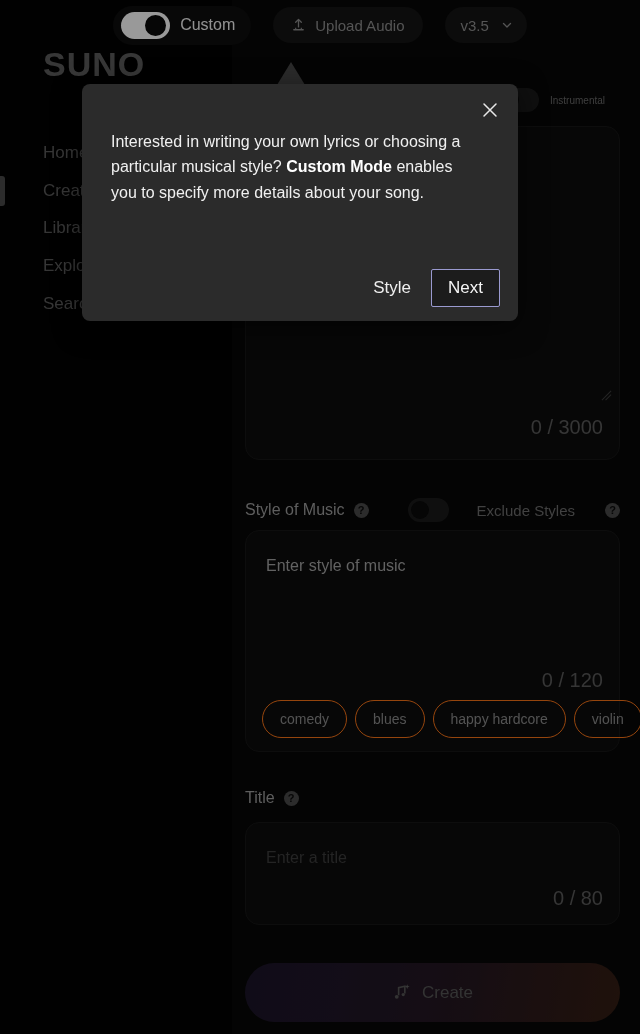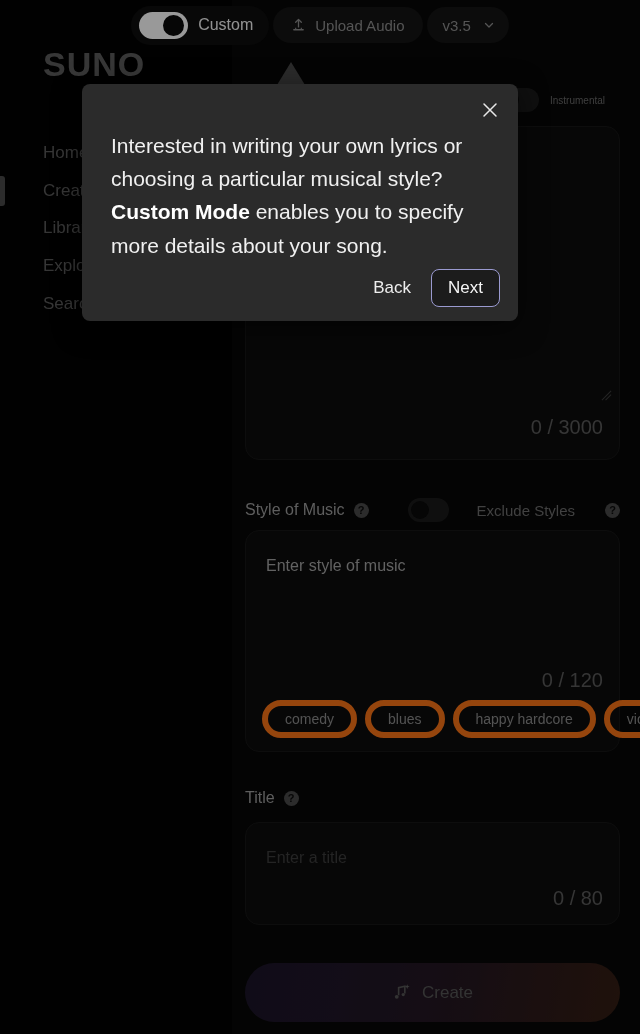--- a/index.html
+++ b/index.html
@@ -33,21 +33,21 @@
 
   
   .main {
     position: absolute; left: 232px; top: 0; width: 408px; height: 1034px;
     background: #070707;
   }
 
   
   .topbar {
     position: absolute; left: 0px; top: 0px; width: 640px; height: 50px;
-    display: flex; align-items: center; justify-content: center; gap: 4px;
+    display: flex; align-items: center; justify-content: center; gap: 22px;
     z-index: 6;
   }
   .custom-toggle-wrap {
     display: flex; align-items: center; gap: 10px;
     background: #0e0e0e; border-radius: 999px; padding: 6px 16px 6px 8px;
     cursor: pointer;
   }
   .switch {
     position: relative; width: 49px; height: 27px; border-radius: 999px;
     background: #ffffff; flex: none;
@@ -124,21 +124,21 @@
 
   
   #style-card { top: 530px; width: 375px; height: 222px; }
   #style-card .ta-placeholder { top: 24px; color: #a3a3a3; }
   #style-card .counter { bottom: auto; top: 138px; right: 16px; }
   .chips {
     position: absolute; left: 16px; right: 16px; bottom: 13px;
     display: flex; gap: 8px; flex-wrap: nowrap;
   }
   .chip {
-    height: 38px; padding: 0 17px; border: 6px solid #f97316;
+    height: 38px; padding: 0 17px; border: 1px solid #f97316;
     border-radius: 999px; color: #8b8b8b; font-size: 14px;
     display: flex; align-items: center; white-space: nowrap; cursor: pointer;
   }
 
   
   #title-card { top: 822px; width: 375px; height: 103px; }
   #title-card .ta-placeholder { top: 24px; color: #3d3d3d; }
   #title-card .counter { bottom: 14px; }
 
   
@@ -165,34 +165,34 @@
     position: absolute; left: 277px; top: 62px; width: 0; height: 0;
     border-left: 14px solid transparent; border-right: 14px solid transparent;
     border-bottom: 23px solid #2b2b2b; z-index: 9;
   }
   .pop-close {
     position: absolute; right: 14px; top: 12px; width: 28px; height: 28px;
     display: flex; align-items: center; justify-content: center; cursor: pointer;
   }
   .pop-body {
     position: absolute; left: 29px; top: 45px; right: 38px;
-    font-size: 21px; line-height: 1.58; color: #f0f0f0;
+    font-size: 16px; line-height: 1.58; color: #f0f0f0;
   }
   .pop-body b { font-weight: 700; color: #ffffff; }
   .pop-actions {
     position: absolute; right: 18px; bottom: 14px;
     display: flex; align-items: center; gap: 14px;
   }
   .btn-back {
     background: transparent; border: none; color: #eeeeee;
     font-size: 17px; padding: 6px 6px; cursor: pointer;
     font-family: "Liberation Sans", sans-serif;
   }
   .btn-next {
-    background: #1c1c1c; border: 1.5px solid #9a9ad0; border-radius: 8px;
+    background: #1c1c1c; border: 1.5px solid #9a9ad0; border-radius: 2px;
     color: #f5f5f5; font-size: 17px; padding: 8px 16px; cursor: pointer;
     font-family: "Liberation Sans", sans-serif;
   }
 </style>
 </head>
 <body>
 
 <div id="app">
 
   <div class="sidebar">
@@ -300,18 +300,18 @@
   <div class="popover">
     <div class="pop-close">
       <svg width="20" height="20" viewBox="0 0 20 20">
         <path d="M4 4 L16 16 M16 4 L4 16" stroke="#e8e8e8" stroke-width="1.5" stroke-linecap="round"></path>
       </svg>
     </div>
     <div class="pop-body">
       <span>Interested in writing your own lyrics or choosing a particular musical style? </span><b>Custom Mode</b><span> enables you to specify more details about your song.</span>
     </div>
     <div class="pop-actions">
-      <button class="btn-back">Back</button>
+      <button class="btn-back">Style</button>
       <button class="btn-next">Next</button>
     </div>
   </div>
 
 </div>
 
 </body></html>

